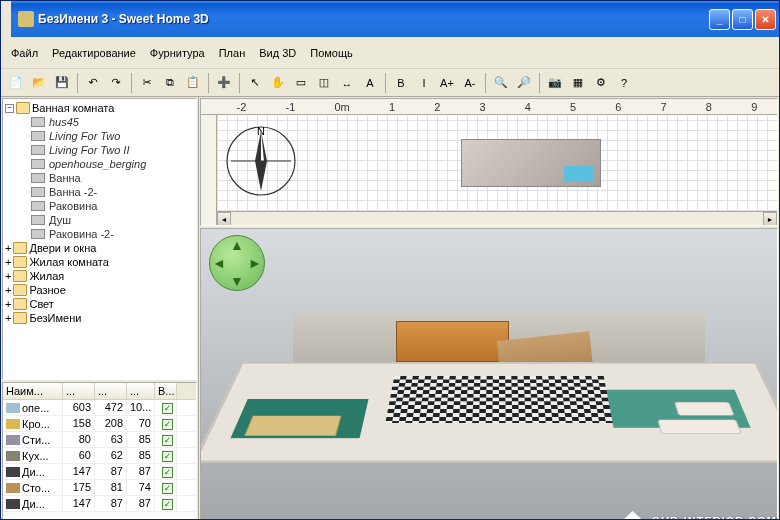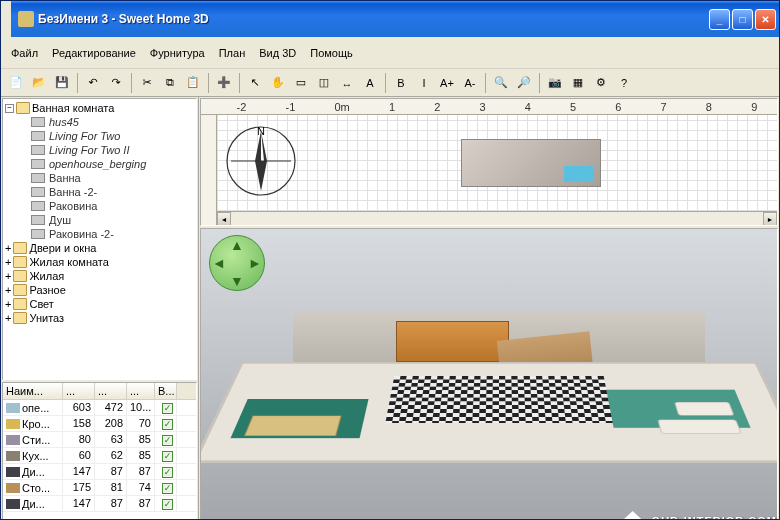--- a/index.html
+++ b/index.html
@@ -189,21 +189,21 @@
             <span>Разное</span>
           </div>
           <div class="tree-cat">
             <span class="exp">+</span>
             <span class="folder-icon"></span>
             <span>Свет</span>
           </div>
           <div class="tree-cat">
             <span class="exp">+</span>
             <span class="folder-icon"></span>
-            <span>Унитаз</span>
+            <span>БезИмени</span>
           </div>
         </div>
     </div>
     <div class="table-wrap">
       <div class="thead" id="thead">
           <div class="th th0">Наим...</div>
           <div class="th th1">...</div>
           <div class="th th2">...</div>
           <div class="th th3">...</div>
           <div class="th th4">В...</div>

